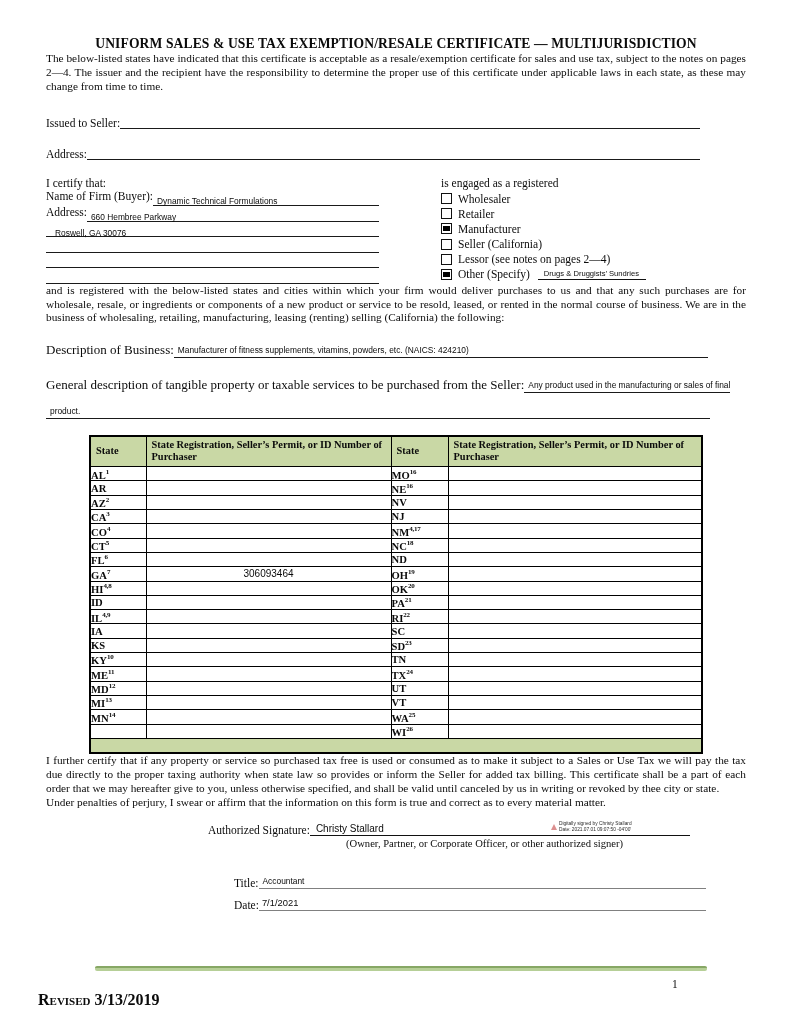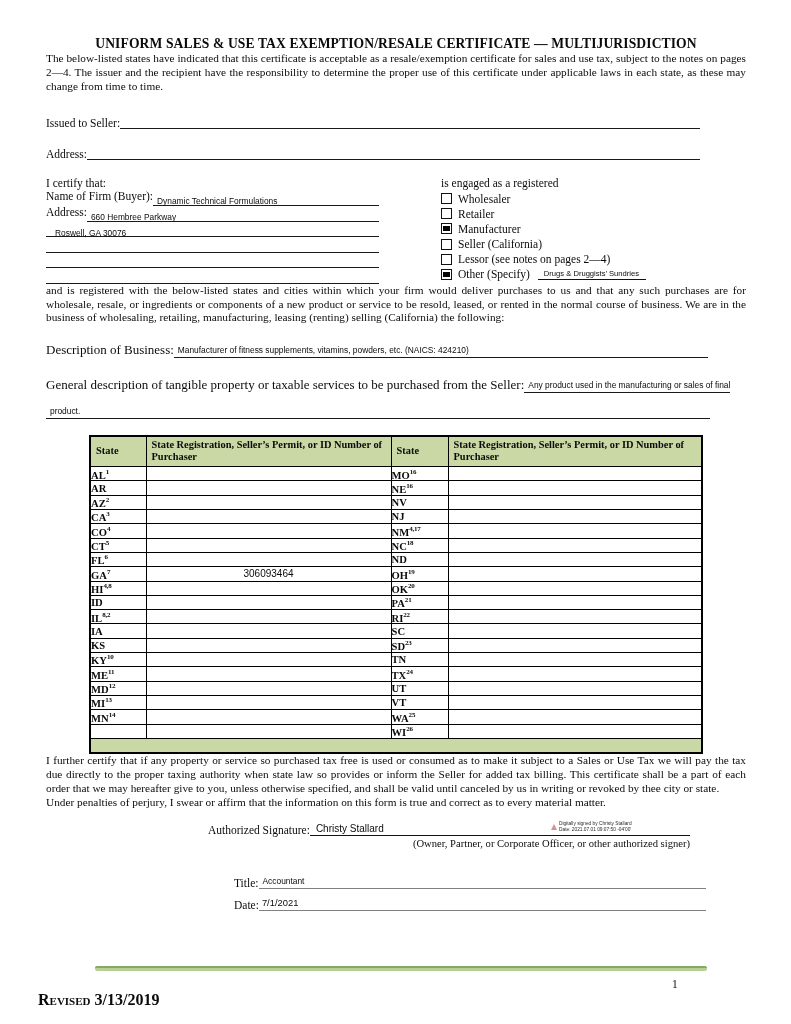--- a/index.html
+++ b/index.html
@@ -55,21 +55,21 @@
   .para3 { margin-top:21px; }
   .perjury { margin-top:13px; }
 
   .sig-row { margin-top:11px; margin-left:162px; display:flex; align-items:flex-end; margin-right:56px; }
   .sig-row .lab { font-size:11.5px; white-space:nowrap; }
   .sig-line { flex:1; border-bottom:1.6px solid #111; display:flex; align-items:flex-end; justify-content:space-between; }
   .sig-name { font-family:"Liberation Sans",sans-serif; font-size:10px; padding:0 0 1px 6px; white-space:nowrap; }
   .stamp { display:flex; align-items:center; margin:0 40px 1px 0; }
   .stamp-tri { width:0; height:0; border-left:3px solid transparent; border-right:3px solid transparent; border-bottom:6px solid #dc8f8f; margin-right:2px; }
   .stamp-text { font-family:"Liberation Sans",sans-serif; font-size:6px; line-height:1.1; color:#2a2a2a; transform:scale(.8); transform-origin:left center; white-space:nowrap; }
-  .sig-caption { margin-left:300px; margin-right:56px; text-align:right; font-size:10.6px; margin-top:2px; }
+  .sig-caption { margin-left:300px; margin-right:56px; text-align:left; font-size:10.6px; margin-top:2px; }
 
   .title-row { margin-top:21px; margin-left:188px; margin-right:40px; }
   .date-row { margin-top:3px; margin-left:188px; margin-right:40px; }
   .title-row .rule, .date-row .rule { border-bottom:1.4px solid #808080; }
   .date-val { font-family:"Liberation Sans",sans-serif; font-size:9.4px; padding:0 0 11px 3px; }
 
   .revised { position:absolute; left:38px; top:980px; font-size:16px; font-weight:bold;margin-top:11px; }
   .revised .sc { font-variant:small-caps; }
   .footer-bar { position:absolute; left:95px; top:966px; width:612px; height:5px; background:var(--bar,#b6cf97); border-top:2px solid var(--baredge,#87a765); border-radius:2px; }
   .pagenum { position:absolute; left:672px; top:978px; font-size:11.5px; }
@@ -240,21 +240,21 @@
             <td class="st">OK<sup>20</sup></td>
             <td class="rv"></td>
           </tr>
           <tr>
             <td class="st">ID</td>
             <td class="rv"></td>
             <td class="st">PA<sup>21</sup></td>
             <td class="rv"></td>
           </tr>
           <tr>
-            <td class="st">IL<sup>8,2</sup></td>
+            <td class="st">IL<sup>4,9</sup></td>
             <td class="rv"></td>
             <td class="st">RI<sup>22</sup></td>
             <td class="rv"></td>
           </tr>
           <tr>
             <td class="st">IA</td>
             <td class="rv"></td>
             <td class="st">SC</td>
             <td class="rv"></td>
           </tr>

